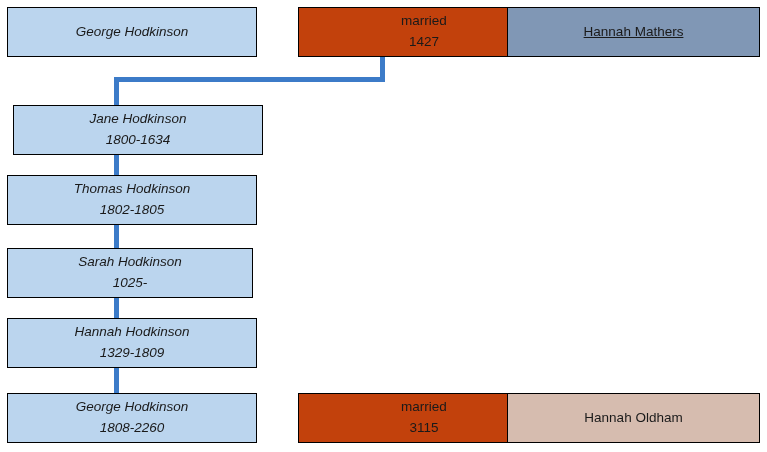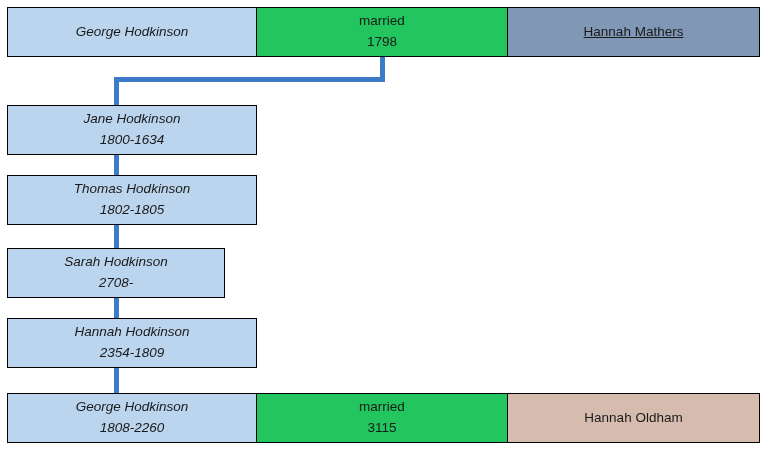--- a/index.html
+++ b/index.html
@@ -32,21 +32,21 @@
     line-height: 1.55;
     text-align: center;
     z-index: 3;
     user-select: none;
   }
   .node .line1 { display: block; }
   .node .line2 { display: block; }
   .node .line2:empty { display: none; }
 
   .fill-blue  { background: #bbd5ee; font-style: italic; }
-  .fill-yellow{ background: #22c55e; }
+  .fill-yellow{ background: #c2410c; margin-left: 42px; }
   .fill-gray  { background: #8097b5; text-decoration: underline; }
   .fill-tan   { background: #d6bcaf; }
 
   .conn {
     position: absolute;
     background: #3c7bc8;
     z-index: 1;
   }
 </style>
 </head>
@@ -62,46 +62,46 @@
   <div class="conn" style="left:114px; top:298px; width:5px; height:20px;"></div>
   <div class="conn" style="left:114px; top:368px; width:5px; height:25px;"></div>
 
   <div class="node fill-blue" style="left:7px; top:7px; width:250px; height:50px;">
     <span class="line1">George Hodkinson</span>
 
   </div>
 
   <div class="node fill-yellow" style="left:256px; top:7px; width:252px; height:50px;">
     <span class="line1">married</span>
-    <span class="line2">1798</span>
+    <span class="line2">1427</span>
   </div>
 
   <div class="node fill-gray" style="left:507px; top:7px; width:253px; height:50px;">
     <span class="line1">Hannah Mathers</span>
 
   </div>
 
-  <div class="node fill-blue" style="left:7px; top:105px; width:250px; height:50px;">
+  <div class="node fill-blue" style="left:13px; top:105px; width:250px; height:50px;">
     <span class="line1">Jane Hodkinson</span>
     <span class="line2">1800-1634</span>
   </div>
 
   <div class="node fill-blue" style="left:7px; top:175px; width:250px; height:50px;text-align:right;">
     <span class="line1">Thomas Hodkinson</span>
     <span class="line2">1802-1805</span>
   </div>
 
-  <div class="node fill-blue" style="left:7px; top:248px; width:218px; height:50px;">
+  <div class="node fill-blue" style="left:7px; top:248px; width:246px; height:50px;">
     <span class="line1">Sarah Hodkinson</span>
-    <span class="line2">2708-</span>
+    <span class="line2">1025-</span>
   </div>
 
   <div class="node fill-blue" style="left:7px; top:318px; width:250px; height:50px;">
     <span class="line1">Hannah Hodkinson</span>
-    <span class="line2">2354-1809</span>
+    <span class="line2">1329-1809</span>
   </div>
 
   <div class="node fill-blue" style="left:7px; top:393px; width:250px; height:50px;">
     <span class="line1">George Hodkinson</span>
     <span class="line2">1808-2260</span>
   </div>
 
   <div class="node fill-yellow" style="left:256px; top:393px; width:252px; height:50px;">
     <span class="line1">married</span>
     <span class="line2">3115</span>

